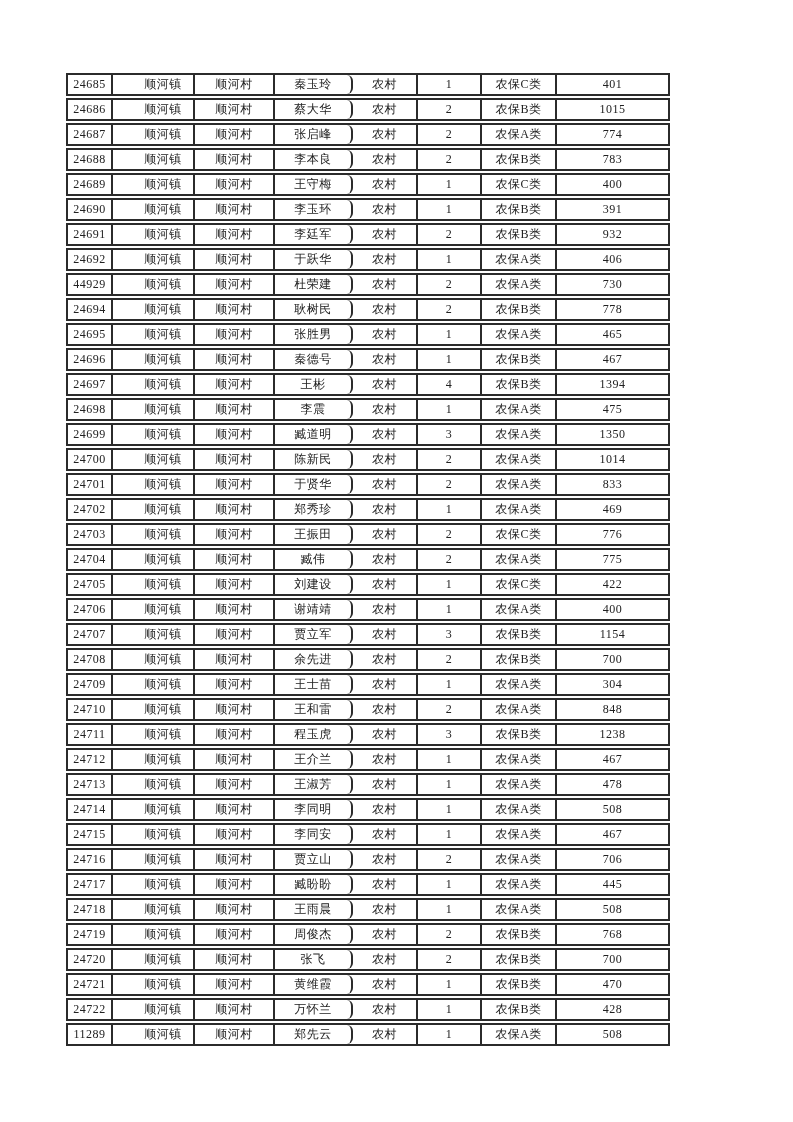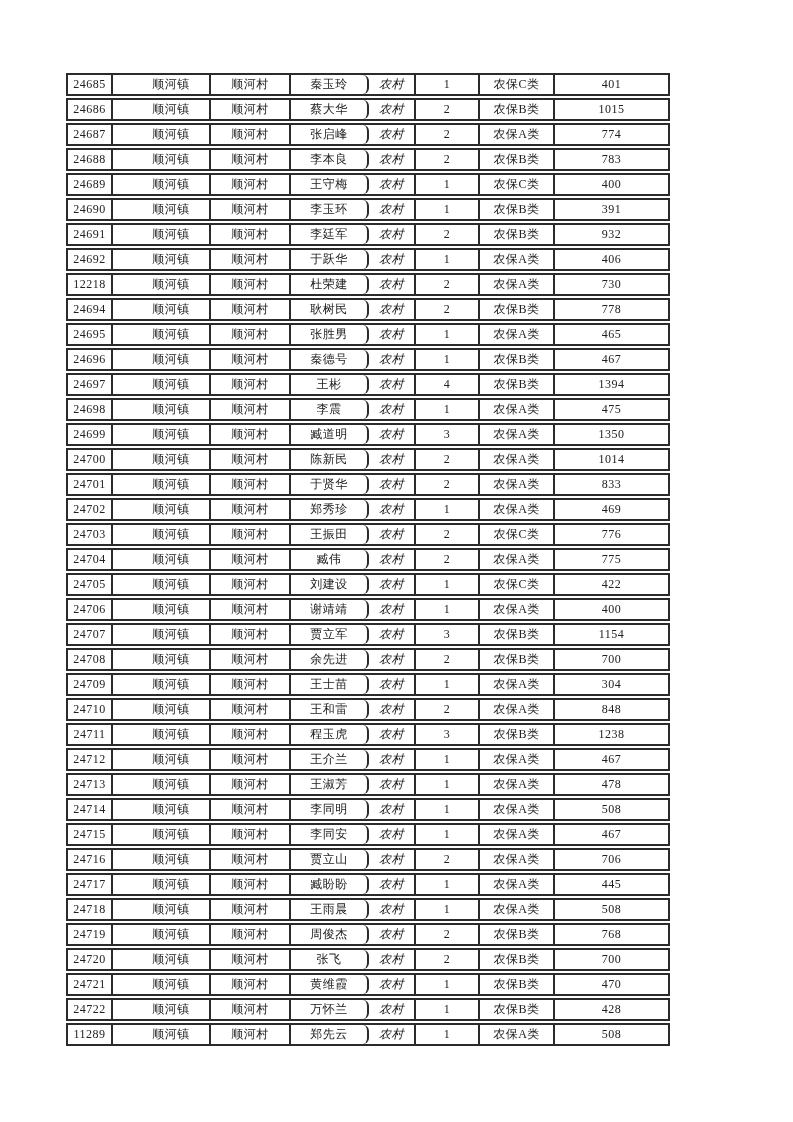--- a/index.html
+++ b/index.html
@@ -41,24 +41,24 @@
     color: #212121;
     letter-spacing: 0.5px;
     white-space: nowrap;
     overflow: hidden;
   }
   .t-cell:last-child {
     border-right: none;
     flex: 1;
   }
   .c0 { width: 45px; }
-  .c1 { width: 98px; padding-left: 20px; }
+  .c1 { width: 82px; padding-left: 20px; }
   .c2 { width: 80px; }
   .c3 { width: 78px; border-radius: 6px; }
-  .c4 { width: 47px; font-style: italic; }
+  .c4 { width: 65px; }
   .c5 { width: 64px; }
   .c6 { width: 75px; text-align: right; }
 </style>
 </head>
 <body>
 
 <div class="page">
   <div class="data-table" id="data-table">
       <div class="t-row">
         <div class="t-cell c0">24685</div>
@@ -134,21 +134,21 @@
         <div class="t-cell c0">24692</div>
         <div class="t-cell c1">顺河镇</div>
         <div class="t-cell c2">顺河村</div>
         <div class="t-cell c3">于跃华</div>
         <div class="t-cell c4">农村</div>
         <div class="t-cell c5">1</div>
         <div class="t-cell c6">农保A类</div>
         <div class="t-cell c7">406</div>
       </div>
       <div class="t-row">
-        <div class="t-cell c0">12218</div>
+        <div class="t-cell c0">44929</div>
         <div class="t-cell c1">顺河镇</div>
         <div class="t-cell c2">顺河村</div>
         <div class="t-cell c3">杜荣建</div>
         <div class="t-cell c4">农村</div>
         <div class="t-cell c5">2</div>
         <div class="t-cell c6">农保A类</div>
         <div class="t-cell c7">730</div>
       </div>
       <div class="t-row">
         <div class="t-cell c0">24694</div>

